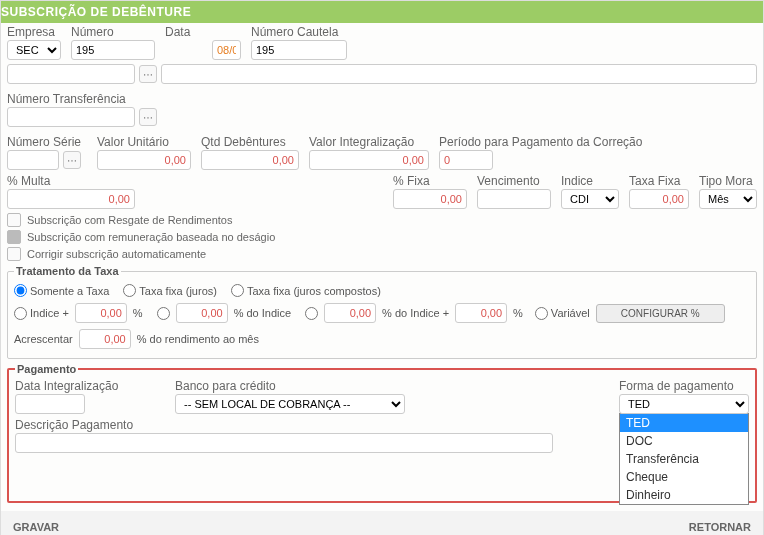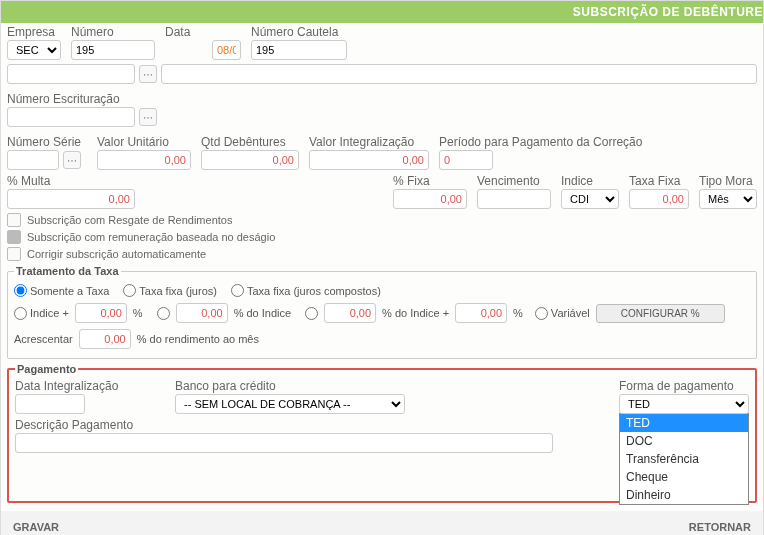--- a/index.html
+++ b/index.html
@@ -1,18 +1,18 @@
 <!DOCTYPE html>
 <html><head>
 <meta charset="utf-8">
 <style>
   * { box-sizing: border-box; font-family: Verdana, Arial, sans-serif; }
   body { margin: 0; background: #f5f5f5; width: 764px; height: 535px; overflow: hidden; }
   .container { background: #fff; border: 1px solid #ddd; }
-  .header { background: #9ccc65; color: #fff; text-align: right; font-weight: bold; font-size: 12px; padding: 4px 0; letter-spacing: 0.5px; }
+  .header { background: #9ccc65; color: #fff; text-align: left; font-weight: bold; font-size: 12px; padding: 4px 0; letter-spacing: 0.5px; }
   .form-body { padding: 2px 6px 6px 6px; font-size: 11px; color: #555; background: #fdfdfc; }
   .row { display: flex; gap: 10px; align-items: flex-start; margin-bottom: 4px; flex-wrap: nowrap; }
   .field { display: flex; flex-direction: column; }
   .field label { font-size: 12px; color: #666; margin-bottom: 1px; white-space: nowrap; }
   input[type=text], select { border: 1px solid #ccc; border-radius: 3px; padding: 2px 4px; font-size: 11px; height: 20px; background:#fff; }
   input.red { color: #d9534f; text-align: right; }
   input.orange { color: #e67e22; margin-left: 47px; }
   .small-btn { display:inline-flex; align-items:center; justify-content:center; width:18px; height:18px; border:1px solid #ccc; border-radius:3px; background:#f8f8f8; font-size:10px; color:#666; cursor:pointer; }
   fieldset { border: 1px solid #ccc; border-radius: 2px; margin: 4px 0 2px 0; padding: 4px 6px 6px 6px; font-size:11px; }
   fieldset.highlight { border: 2px solid #d9534f; }
@@ -61,21 +61,21 @@
 
     <div class="field" style="margin-bottom:4px">
       <div class="row" style="gap:4px;align-items:center">
         <input type="text" style="width: 128px;" value="">
         <span class="small-btn">⋯</span>
         <input type="text" style="flex: 1 1 0%;" value="">
       </div>
     </div>
 
     <div class="field" style="margin-bottom:4px">
-      <label>Número Escrituração</label>
+      <label>Número Transferência</label>
       <div class="row" style="gap:4px;align-items:center">
         <input type="text" style="width: 128px;" value="">
         <span class="small-btn">⋯</span>
       </div>
     </div>
 
     <div class="row">
       <div class="field" style="width:80px">
         <label>Número Série</label>
         <div style="display:flex;gap:4px;align-items:center">

